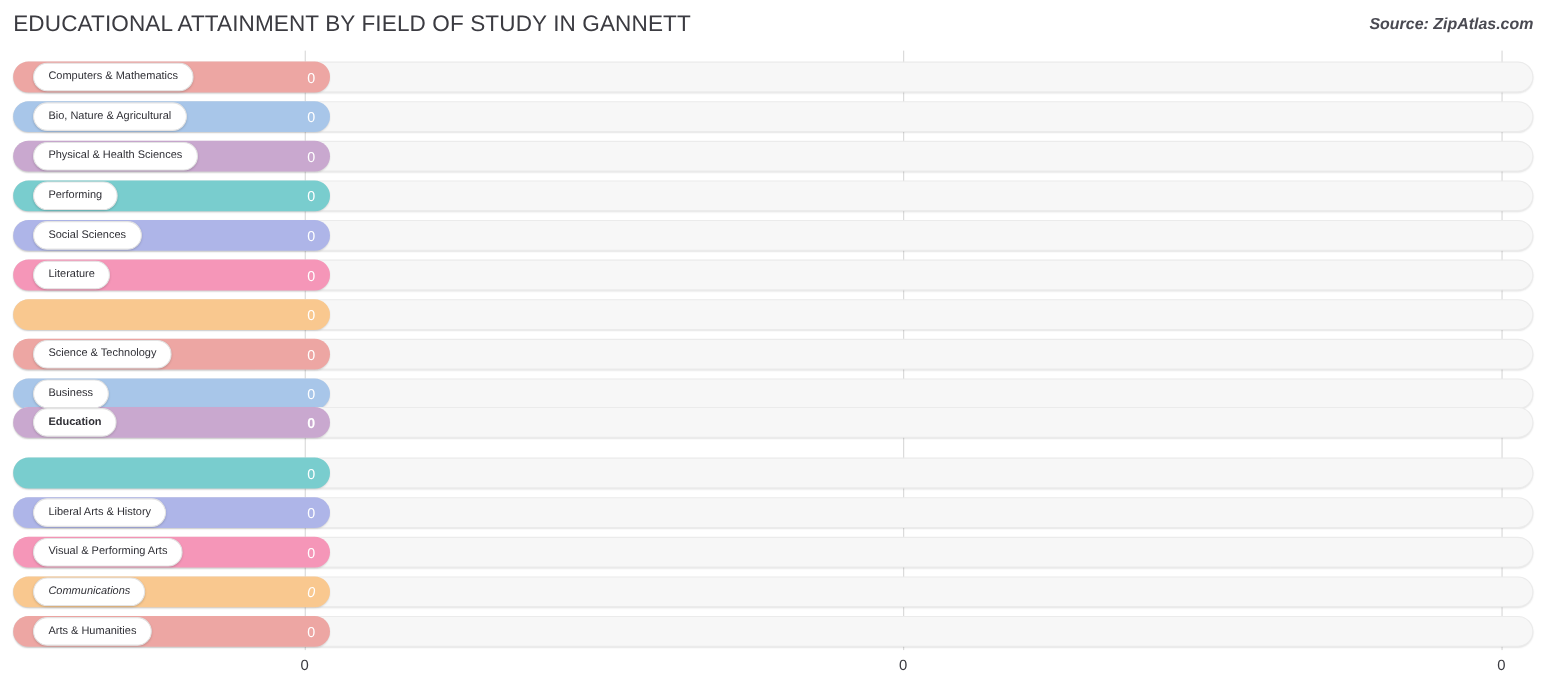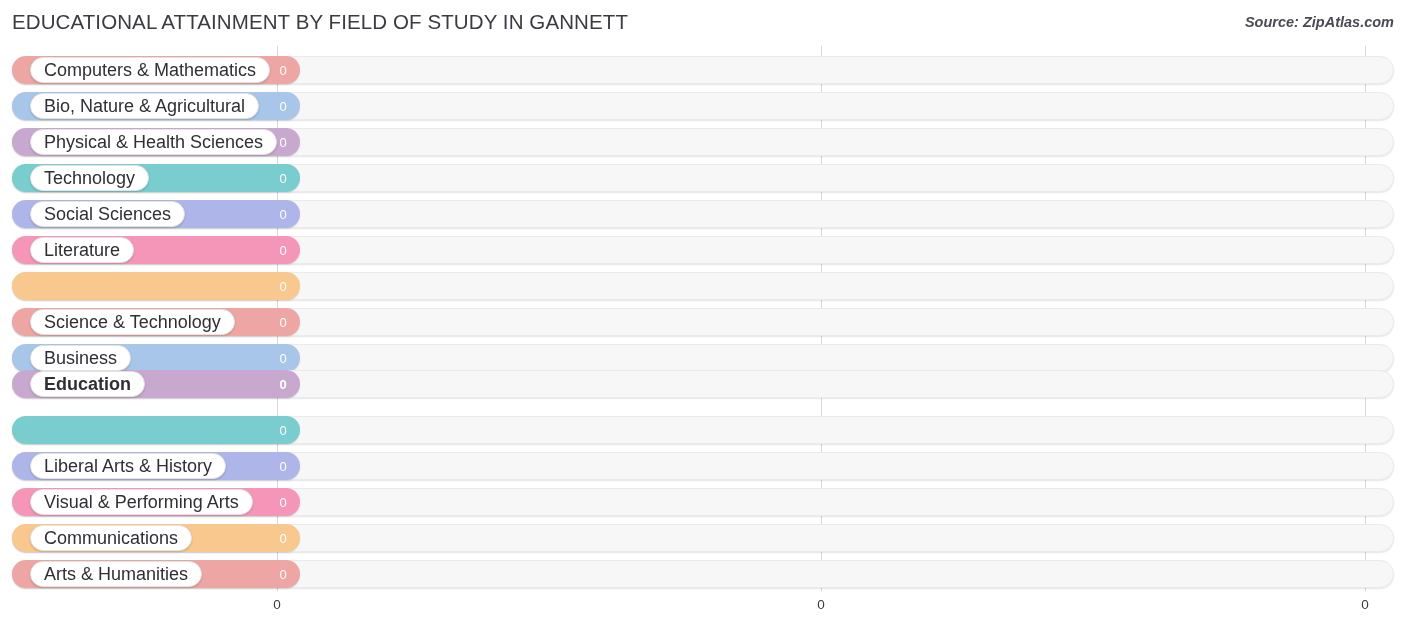--- a/index.html
+++ b/index.html
@@ -112,21 +112,21 @@
     align-items: center;
     background: #ffffff;
     border: 1px solid #e3e3e3;
     border-radius: 13px;
     box-shadow: 0 1px 2px rgba(0,0,0,0.17);
     white-space: nowrap;
     z-index: 3;
   }
 
   .label-text {
-    font-size: 18px;
+    font-size: 10px;
     color: #2f2f35;
     line-height: 1;
   }
 
   .value-text {
     position: absolute;
     top: 0;
     height: 28px;
     display: flex;
     align-items: center;
@@ -193,21 +193,21 @@
           <div class="bar" style="width: 288px; background: rgb(201, 168, 207);"></div>
           <div class="label-pill">
             <span class="label-text">Physical &amp; Health Sciences</span>
           </div>
           <div class="value-text" style="left: 260px; width: 22px;">0</div>
         </div>
         <div class="row" style="top: 118px;">
           <div class="track"></div>
           <div class="bar" style="width: 288px; background: rgb(121, 205, 206);"></div>
           <div class="label-pill">
-            <span class="label-text">Technology</span>
+            <span class="label-text">Performing</span>
           </div>
           <div class="value-text" style="left: 260px; width: 22px;">0</div>
         </div>
         <div class="row" style="top: 154px;">
           <div class="track"></div>
           <div class="bar" style="width: 288px; background: rgb(174, 181, 232);"></div>
           <div class="label-pill">
             <span class="label-text">Social Sciences</span>
           </div>
           <div class="value-text" style="left: 260px; width: 22px;">0</div>
@@ -263,21 +263,21 @@
           <div class="value-text" style="left: 260px; width: 22px;">0</div>
         </div>
         <div class="row" style="top: 442px;">
           <div class="track"></div>
           <div class="bar" style="width: 288px; background: rgb(245, 150, 184);"></div>
           <div class="label-pill">
             <span class="label-text">Visual &amp; Performing Arts</span>
           </div>
           <div class="value-text" style="left: 260px; width: 22px;">0</div>
         </div>
-        <div class="row" style="top: 478px;">
+        <div class="row" style="top: 478px; font-style: italic;">
           <div class="track"></div>
           <div class="bar" style="width: 288px; background: rgb(249, 200, 143);"></div>
           <div class="label-pill">
             <span class="label-text">Communications</span>
           </div>
           <div class="value-text" style="left: 260px; width: 22px;">0</div>
         </div>
         <div class="row" style="top: 514px;">
           <div class="track"></div>
           <div class="bar" style="width: 288px; background: rgb(237, 166, 163);"></div>

